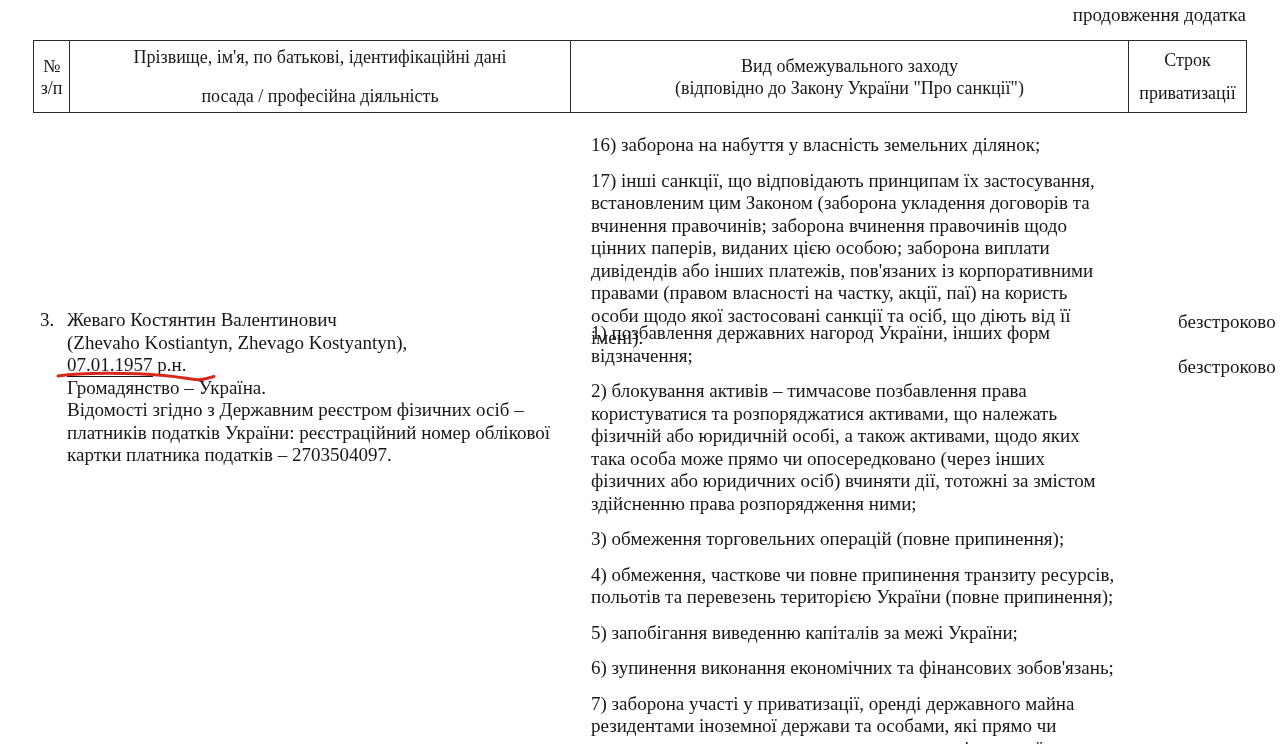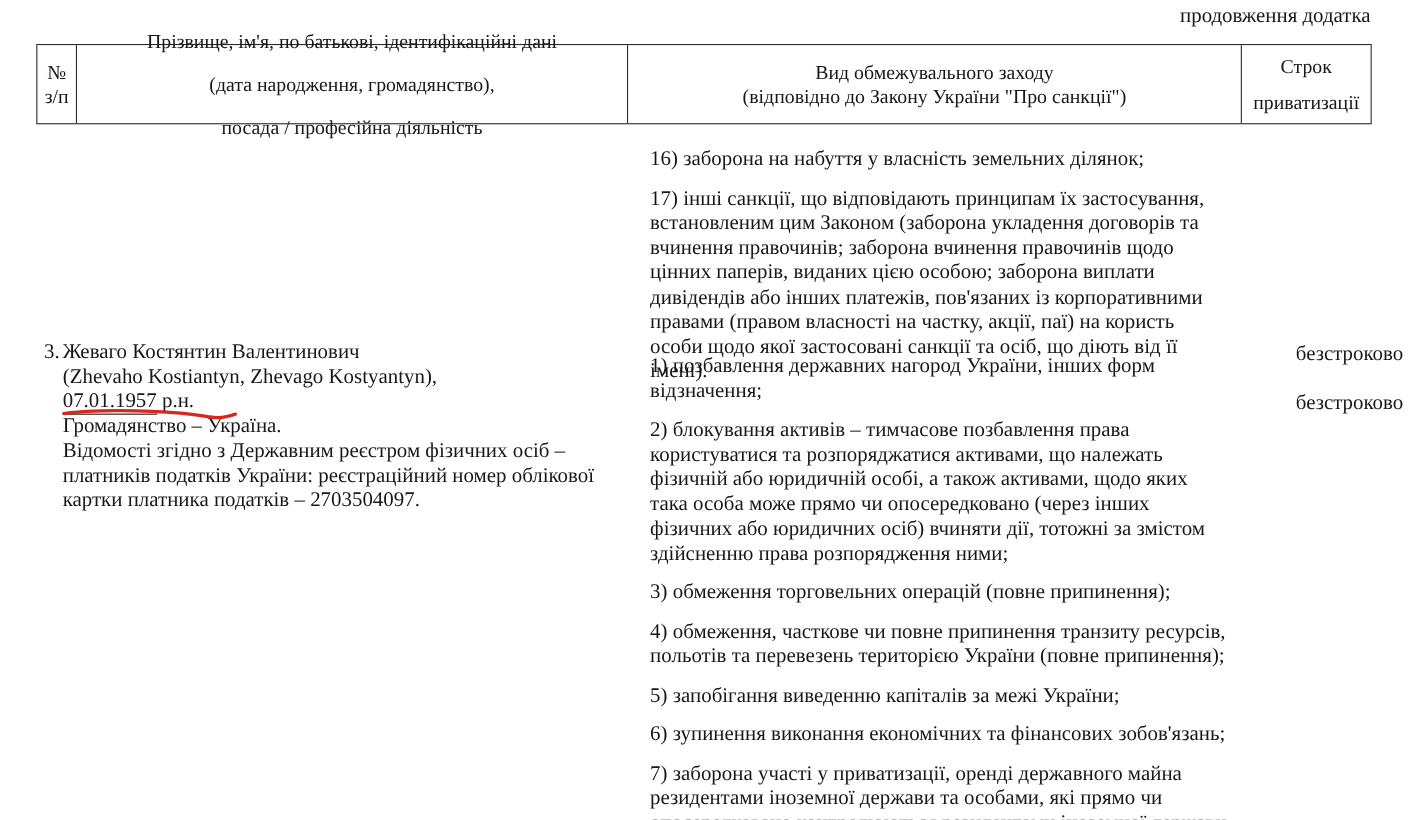--- a/index.html
+++ b/index.html
@@ -42,21 +42,21 @@
   .body-text p { margin: 13px; }
 
   .cont-measures {
     position: absolute; left: 578px; top: 121px; width: 551px;
   }
   .row-num {
     position: absolute; left: 40px; top: 309px;
     font-size: 19px; line-height: 22.5px;
   }
   .person-cell {
-    position: absolute; left: 57px; top: 309px; width: 494px;
+    position: absolute; left: 67px; top: 309px; width: 494px;
   }
   .measures-cell {
     position: absolute; left: 578px; top: 309px; width: 551px; font-family: Liberation Serif, serif;
   }
   .term { position: absolute; left: 1132px; font-size: 19px; line-height: 22.5px; margin-left: 46px; }
   .term-1 { top: 311px; }
   .term-2 { top: 356px; }
 
   .dob-underlined { border-bottom: 1.6px solid #161616; padding-bottom: 1px; }
   .red-mark {
@@ -71,21 +71,20 @@
 
   <div class="continuation">продовження додатка</div>
 
   <div class="thead">
     <div class="th th-num">
       <div>№</div>
       <div>з/п</div>
     </div>
     <div class="th th-person">
       <div>Прізвище, ім'я, по батькові, ідентифікаційні дані</div>
-      <div>(дата народження, громадянство),</div>
       <div>посада / професійна діяльність</div>
     </div>
     <div class="th th-measure">
       <div>Вид обмежувального заходу</div>
       <div>(відповідно до Закону України "Про санкції")</div>
     </div>
     <div class="th th-term">
       <div>Строк</div>
       <div>приватизації</div>
     </div>

